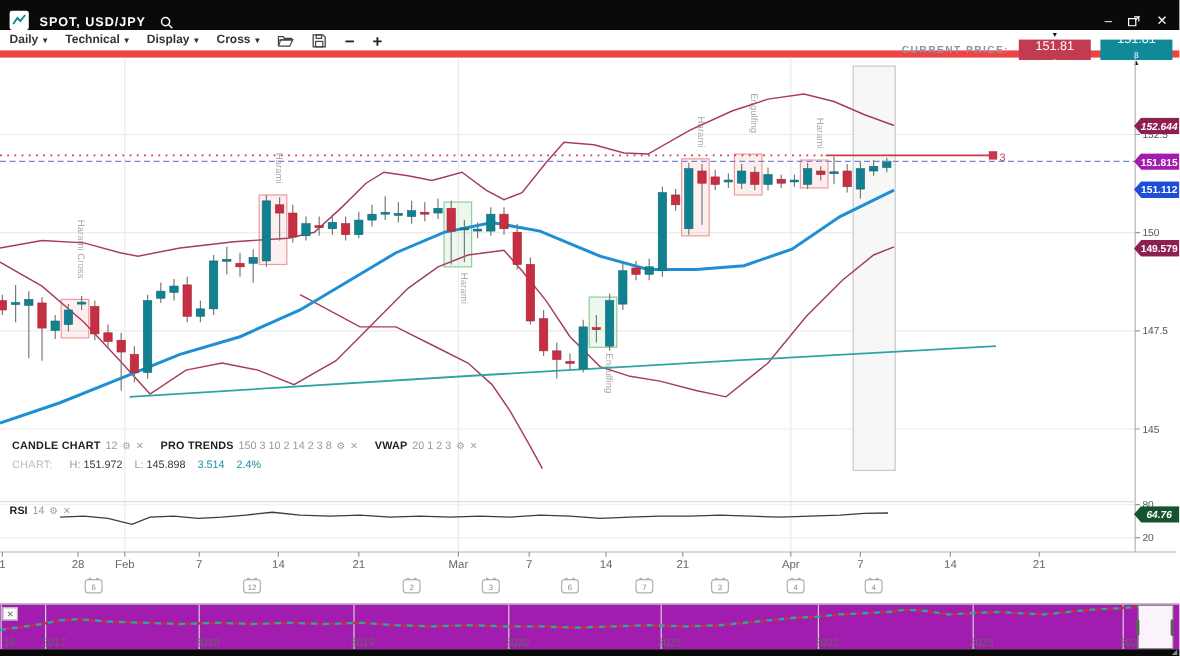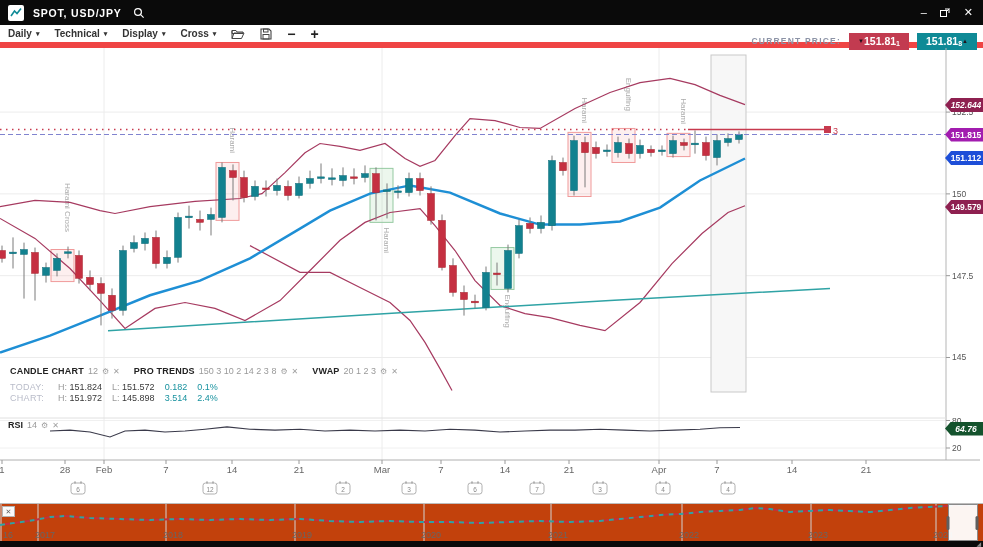--- a/index.html
+++ b/index.html
@@ -1,37 +1,37 @@
 <!DOCTYPE html>
 <html><head>
 <meta charset="utf-8">
 <style>
   * { margin:0; padding:0; box-sizing:border-box; }
   html,body { width:983px; height:547px; overflow:hidden; background:#fff;
     font-family:"Liberation Sans", sans-serif; }
   
-  .titlebar { height:25px; background:#0a0a0a; display:flex; align-items:center;
+  .titlebar { height:25px; background:#0a0a0a; display:flex; align-items:flex-end;
     padding:0 10px 0 8px; gap:9px; }
   .appicon { width:16px; height:16px; background:#fff; border-radius:2px;
     display:flex; align-items:center; justify-content:center; }
   .wtitle { color:#fff; font-size:10.5px; font-weight:bold; letter-spacing:.8px; }
   .searchic { margin-left:2px; display:flex; }
   .wctrls { margin-left:auto; display:flex; align-items:center; gap:13px; color:#fff; }
   .wctrls span { font-size:11px; line-height:1; cursor:default; }
   
   .toolbar { height:23px; background:#fff; border-bottom:6px solid #ef4444;
     display:flex; align-items:center; padding:0 6px 0 8px; gap:15px;text-align:center; }
   .menu { font-size:10px; font-weight:bold; color:#333; display:flex; align-items:center; gap:4px; }
   .caret { font-size:7px; color:#333; }
   .tbico { display:flex; align-items:center; color:#444; }
   .tbico.txt { font-size:14px; font-weight:bold; color:#222; }
   .cpwrap { margin-left:auto; display:flex; align-items:center; gap:8px;margin-top:15px; }
   .cplabel { font-size:8.5px; color:#8c93a6; letter-spacing:1.2px; font-weight:bold; }
   .pricebadge { min-width:60px; height:17px; display:flex; align-items:center;
-    justify-content:center; color:#fff; font-size:10.5px; font-weight:bold; padding:0 2px; }
+    justify-content:center; color:#fff; font-size:10.5px; font-weight:normal; padding:0 2px;flex-direction:column; }
   .pricebadge .pip { font-size:7px; margin-top:4px; }
   .pricebadge .tick { font-size:6px; color:#20121a; }
   
   .stage { position:relative; width:983px; height:499px; }
   #chart-svg { position:absolute; left:0; top:0; }
   svg text { font-family:"Liberation Sans", sans-serif; }
   
   .legendrow { position:absolute; left:10px; top:318px; display:flex; gap:14px;
     font-size:9px; color:#222; align-items:center; }
   .ind { display:flex; align-items:center; gap:4px; }
@@ -45,21 +45,21 @@
   .stats .v { color:#3a3a3a; }
   .stats .chg { color:#18929f; }
   .rsilegend { position:absolute; left:8px; top:372px; font-size:9px; color:#222;
     display:flex; gap:4px; align-items:center; }
   
   .axisbadge { position:absolute; left:945px; width:38px; height:14px; color:#fff;
     font-size:8.5px; font-weight:bold; display:flex; align-items:center; justify-content:center;
     clip-path:polygon(0 50%, 16% 0, 100% 0, 100% 100%, 16% 100%); padding-left:4px; }
   
   .navigator { position:absolute; left:0; top:455px; width:983px; height:38px;
-    background:#c2410c; border-top:1px solid #bdbdbd; }
+    background:#a21caf; border-top:1px solid #bdbdbd; }
   #nav-svg { position:absolute; left:0; top:0; }
   .navclose { position:absolute; left:2px; top:2px; width:13px; height:11px;
     background:#fafafa; border:1px solid #b5b5b5; color:#666; font-size:7px;
     display:flex; align-items:center; justify-content:center; cursor:default; }
   .bottomstrip { position:absolute; left:0; top:493px; width:983px; height:6px;
     background:#0a0a0a; display:flex; justify-content:flex-end; align-items:center; }
   .resizegrip { color:#8a8a8a; font-size:6px; line-height:6px; margin-right:2px; }
 </style>
 </head>
 <body>
@@ -570,27 +570,20 @@
     <span class="ind">
       <b>VWAP</b>
         <span class="params">20 1 2 3</span>
       <span class="mini-ic">⚙</span>
       <span class="mini-ic">✕</span>
     </span>
   </div>
 
   <div class="stats">
     <div class="row">
-      <span class="rl">TODAY:</span>
-      <span><span class="hl">H:</span> <span class="v">151.824</span></span>
-      <span><span class="hl">L:</span> <span class="v">151.572</span></span>
-      <span class="chg">0.182</span>
-      <span class="chg">0.1%</span>
-    </div>
-    <div class="row">
       <span class="rl">CHART:</span>
       <span><span class="hl">H:</span> <span class="v">151.972</span></span>
       <span><span class="hl">L:</span> <span class="v">145.898</span></span>
       <span class="chg">3.514</span>
       <span class="chg">2.4%</span>
     </div>
   </div>
 
   <div class="rsilegend">
     <b>RSI</b>

